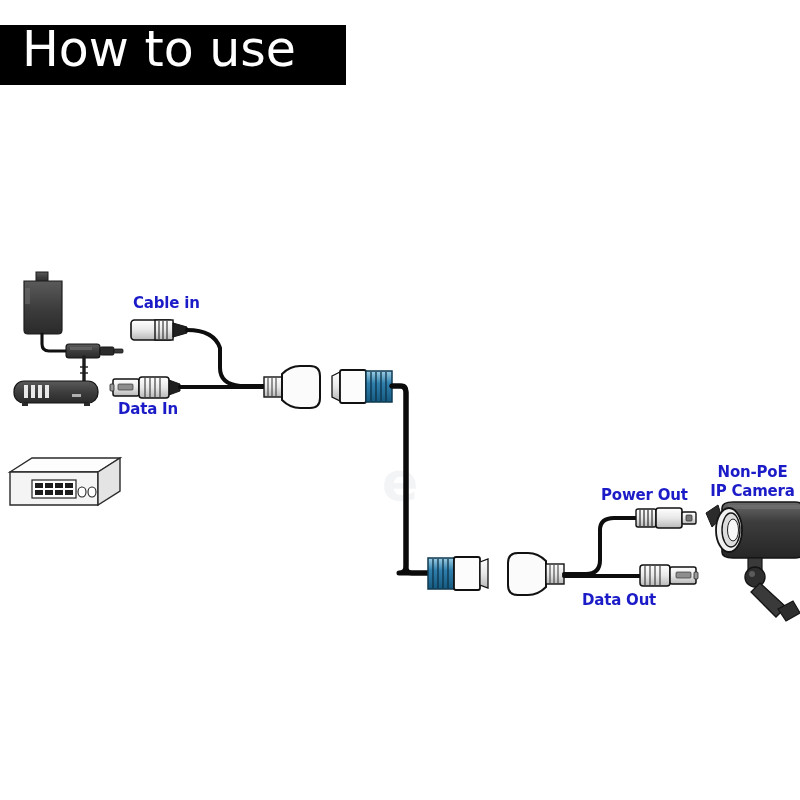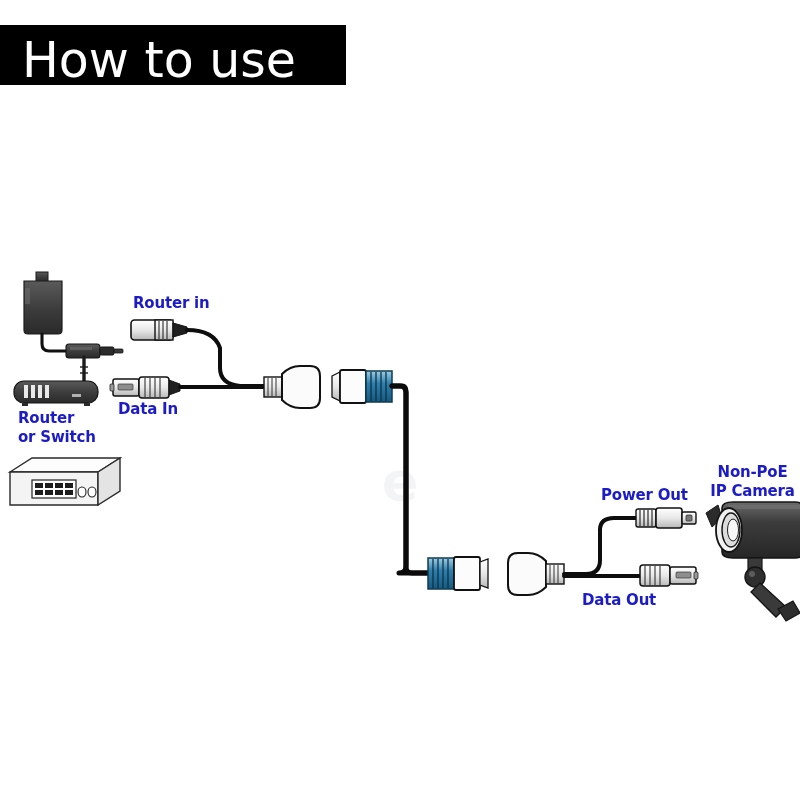--- a/index.html
+++ b/index.html
@@ -18,21 +18,21 @@
     overflow: hidden;
   }
   #title-bar {
     position: absolute;
     left: 0px;
     top: 25px;
     width: 346px;
     height: 60px;
     background: #000000;
     display: flex;
-    align-items: flex-end;
+    align-items: flex-start;
   }
   #title-text {
     color: #ffffff;
     font-family: "DejaVu Sans", sans-serif;
     font-size: 49px;
     font-weight: 400;
     line-height: 1;
     padding-left: 22px;
     letter-spacing: 0px;
     white-space: nowrap;
@@ -280,26 +280,24 @@
       <circle cx="752" cy="574" r="3" fill="#6f6f6f" opacity="0.7"></circle>
 
       <path d="M760,583 L786,607 L776,617 L751,592 Z" fill="#3a3a3a" stroke="#141414" stroke-width="1.3"></path>
 
       <path d="M778,609 L793,601 L800,613 L786,621 Z" fill="#2e2e2e" stroke="#141414" stroke-width="1.2"></path>
     </g>
 
   </svg>
 
 
-  <div class="lbl" style="left:133px; top:294px;">Router in</div>
+  <div class="lbl" style="left:133px; top:294px;">Cable in</div>
 
   <div class="lbl" style="left:118px; top:400px;text-align:center;">Data In</div>
 
-  <div class="lbl" style="left:18px; top:409px;">Router
-or Switch</div>
 
 
   <div class="lbl" style="left:601px; top:486px;">Power Out</div>
 
   <div class="lbl" style="left:582px; top:591px;">Data Out</div>
 
   <div class="lbl center" style="left:705px; top:463px; width:95px;">Non-PoE
 IP Camera</div>
 
 </div>

